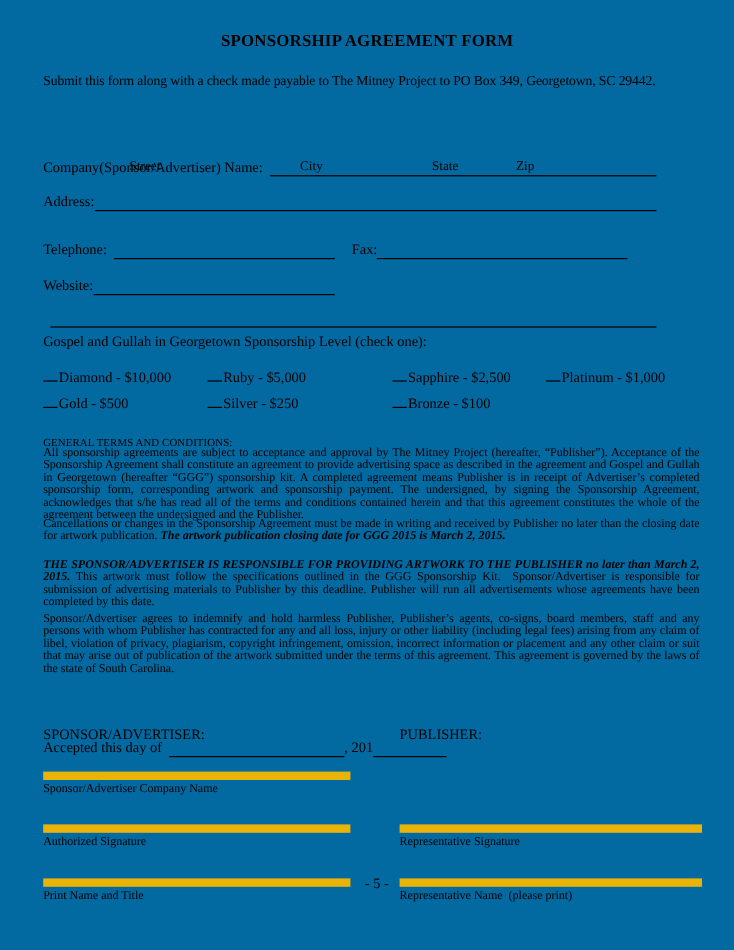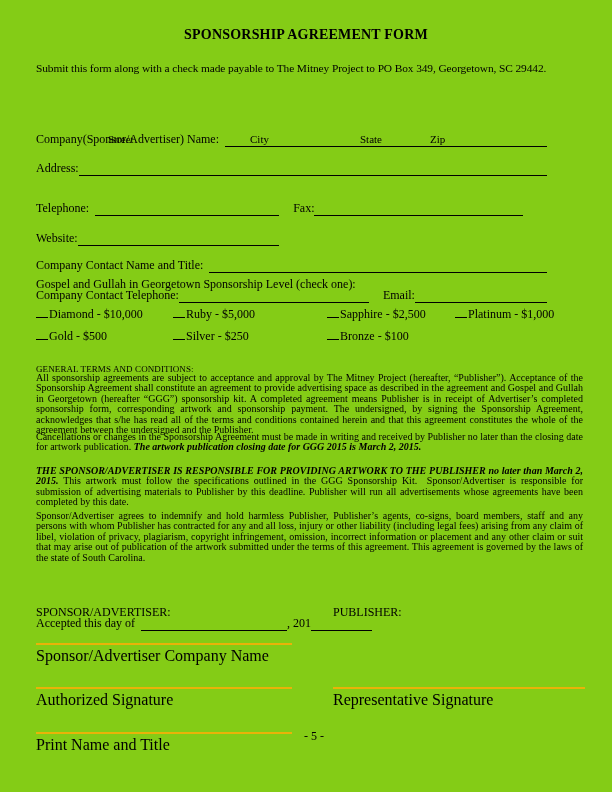--- a/index.html
+++ b/index.html
@@ -1,19 +1,19 @@
 <!DOCTYPE html>
 <html><head>
 <meta charset="utf-8">
 <style>
   html,body{margin:0;padding:0;background:#888;}
   .page{
     position:relative;
     width:612px;height:792px;
-    background:#84cc16;
+    background:#0369a1;
     font-family:"Liberation Serif", serif;
     color:#000;
     margin:0 auto;
     overflow:hidden;
   }
   .title{
     position:absolute;top:27px;left:0;width:612px;
     text-align:center;font-size:14px;font-weight:bold;letter-spacing:0.2px;
   }
   .intro{
@@ -37,22 +37,22 @@
   .terms-heading{
     position:absolute;left:36px;top:364px;
     font-size:9px;font-weight:normal;letter-spacing:0.1px;
   }
   .para{
     position:absolute;left:36px;width:547px;
     font-size:10px;line-height:10.4px;text-align:justify;
   }
   .em-bi{font-weight:bold;font-style:italic;}
   .capline{
-    position:absolute;border-top:2px solid #eab308;
-    padding-top:2px;font-size:16px;
+    position:absolute;border-top:7px solid #eab308;
+    padding-top:2px;font-size:10px;
   }
   .pageno{
     position:absolute;left:294px;top:729px;width:40px;
     text-align:center;font-size:12px;
   }
   .sp6{width:6px;flex:0 0 6px;}
   .sp14{width:14px;flex:0 0 14px;}
 </style>
 </head>
 <body>
@@ -87,32 +87,24 @@
     <span class="lbl">Fax:</span>
     <span class="line grow"></span>
   </div>
 
   <div class="row" style="top:191px;left:36px;width:243px">
     <span class="lbl">Website:</span>
     <span class="line grow"></span>
   </div>
 
   <div class="row" style="top:218px;left:36px;width:511px">
-    <span class="lbl">Company Contact Name and Title:</span>
     <span class="sp6"></span>
     <span class="line grow"></span>
   </div>
 
-  <div class="row" style="top:248px;left:36px;width:511px">
-    <span class="lbl">Company Contact Telephone:</span>
-    <span class="line" style="flex:0 0 190px"></span>
-    <span class="sp14"></span>
-    <span class="lbl">Email:</span>
-    <span class="line grow"></span>
-  </div>
 
   <div class="heading12" style="left:36px;top:277px">Gospel and Gullah in Georgetown Sponsorship Level (check one):</div>
 
   <span class="level" style="left:36px;top:307px"><span class="blank"></span><span>Diamond - $10,000</span></span>
   <span class="level" style="left:173px;top:307px"><span class="blank"></span><span>Ruby - $5,000</span></span>
   <span class="level" style="left:327px;top:307px"><span class="blank"></span><span>Sapphire - $2,500</span></span>
   <span class="level" style="left:455px;top:307px"><span class="blank"></span><span>Platinum - $1,000</span></span>
 
   <span class="level" style="left:36px;top:329px"><span class="blank"></span><span>Gold - $500</span></span>
   <span class="level" style="left:173px;top:329px"><span class="blank"></span><span>Silver - $250</span></span>
@@ -148,16 +140,19 @@
   </div>
 
   <div class="capline" style="left:36px;top:687px;width:256px">
     <span>Authorized Signature</span>
   </div>
 
   <div class="capline" style="left:36px;top:732px;width:256px">
     <span>Print Name and Title</span>
   </div>
 
+  <div class="capline" style="left:333px;top:732px;width:252px">
+    <span>Representative Name&nbsp; (please print)</span>
+  </div>
 
   <div class="pageno">- 5 -</div>
 
 </div>
 
 </body></html>

